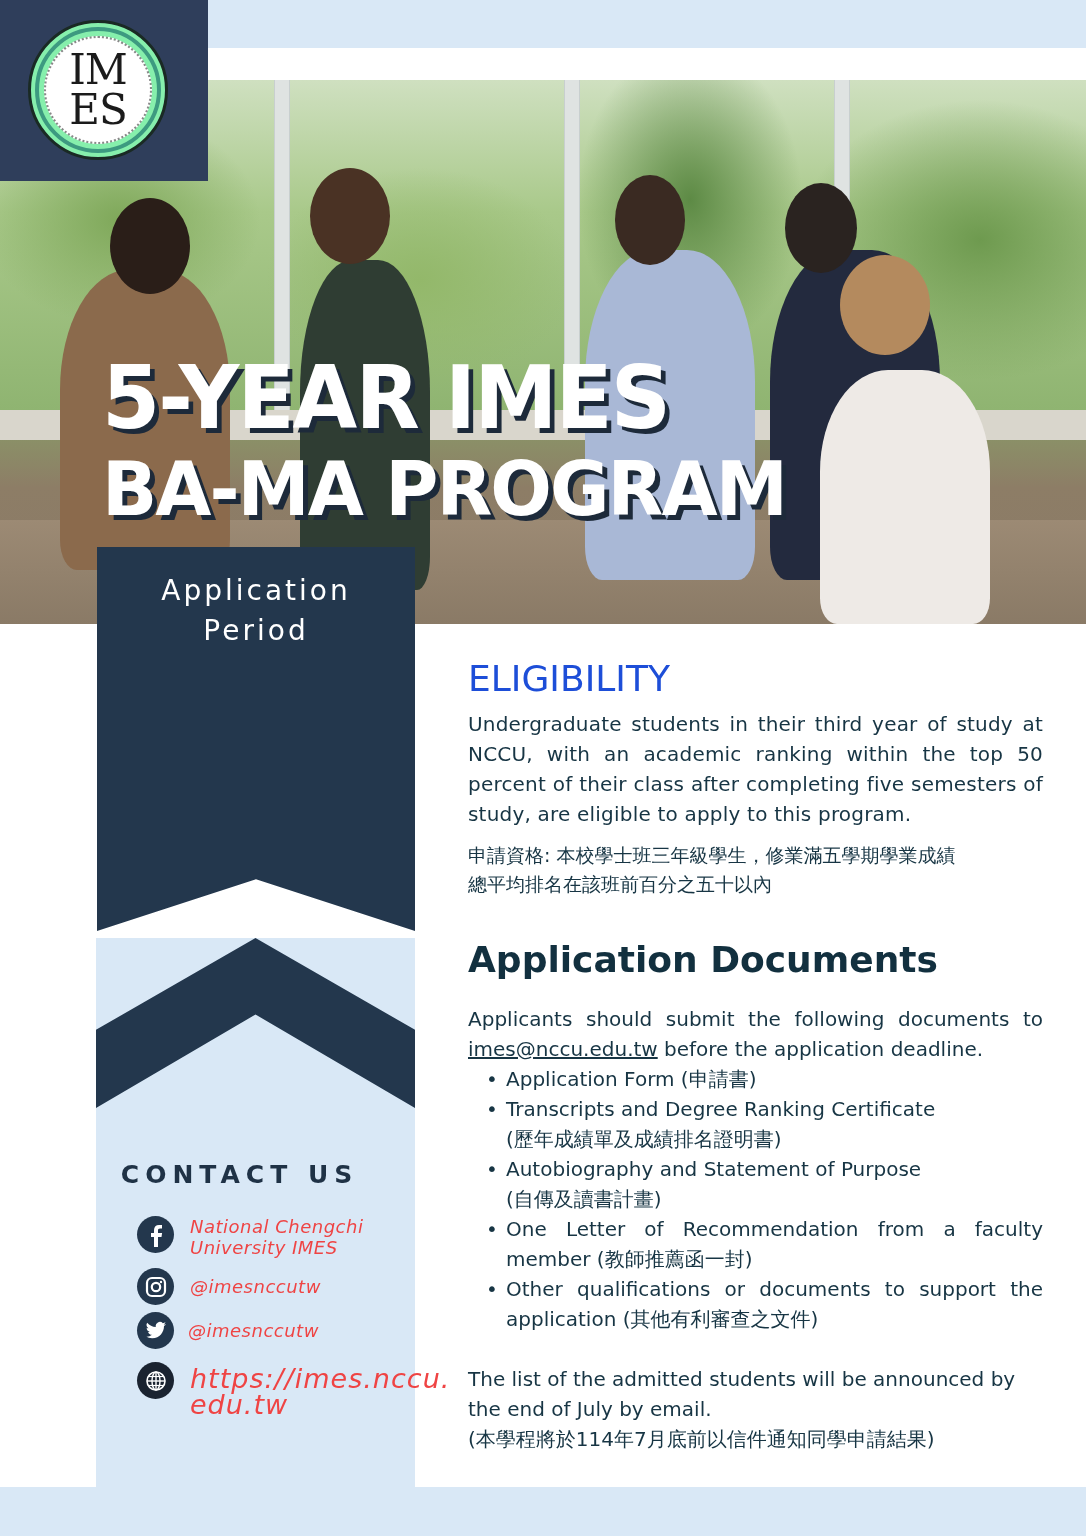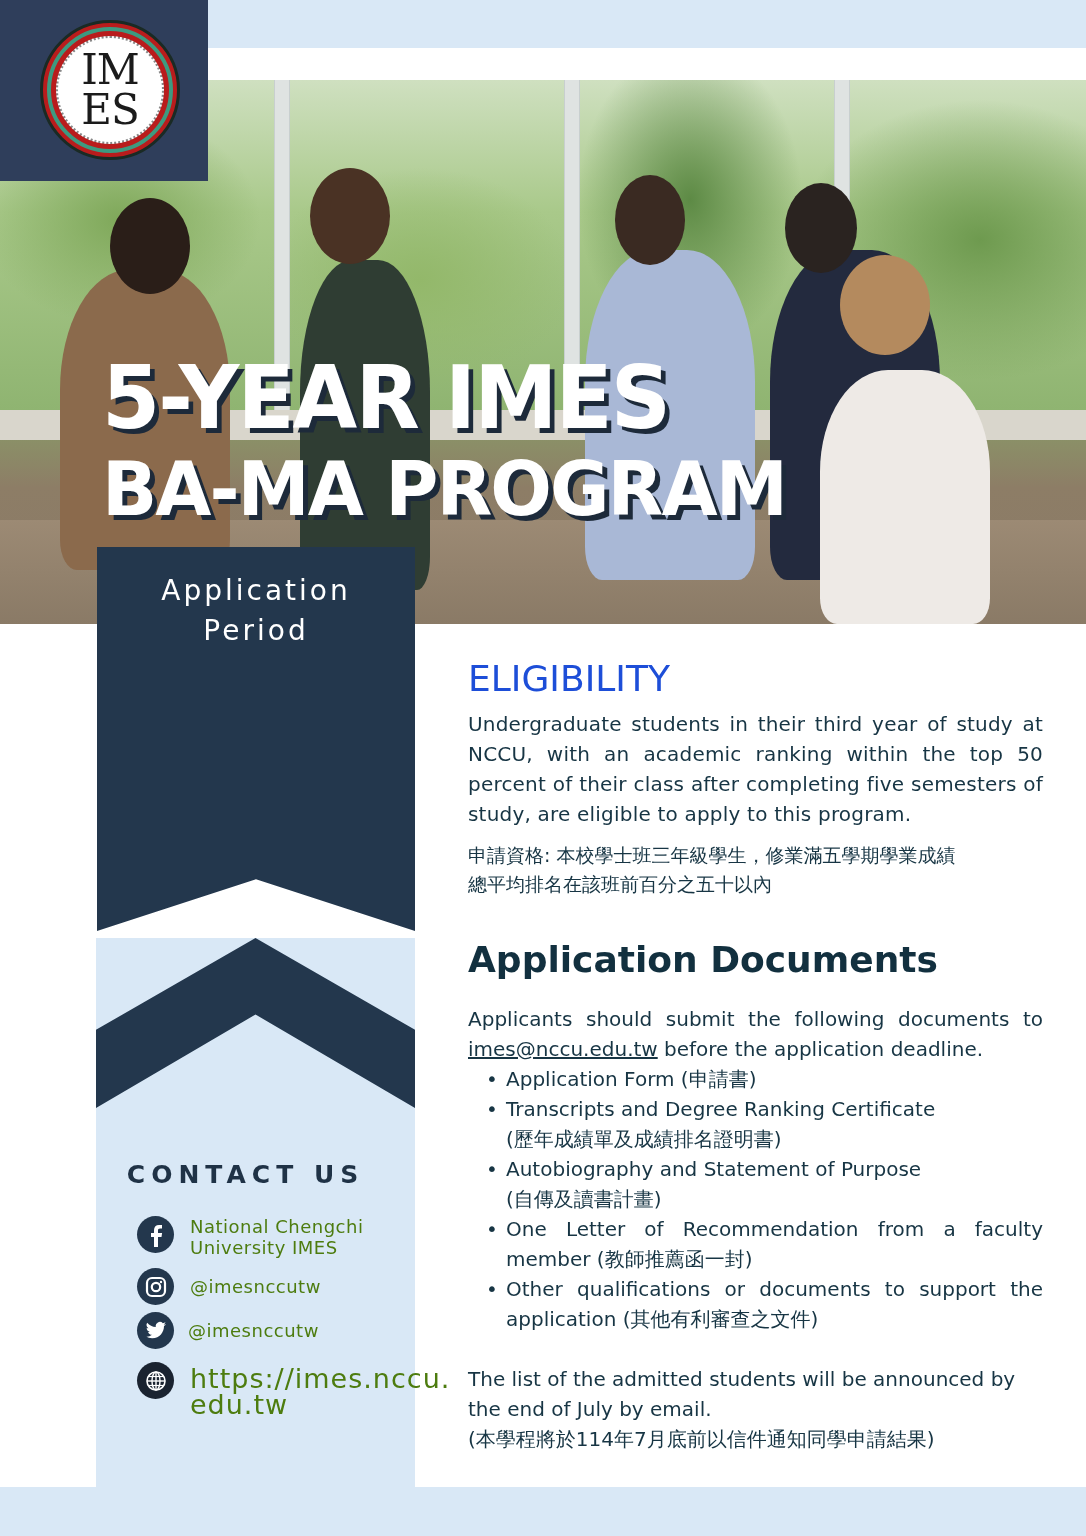--- a/index.html
+++ b/index.html
@@ -19,22 +19,22 @@
       radial-gradient(ellipse 160px 220px at 690px 120px, #5d8a45 0%, rgba(93,138,69,0) 70%),
       radial-gradient(ellipse 220px 160px at 420px 200px, #93b86a 0%, rgba(147,184,106,0) 70%),
       linear-gradient(180deg, #cfe0c0 0%, #a9c98a 40%, #8fb471 100%); }
   .photo .mullion { position: absolute; top: 0; width: 14px; height: 330px; background: #dfe3e2; box-shadow: 0 0 0 1px #c8cfcf; }
   .photo .sill { position: absolute; left: 0; top: 330px; width: 100%; height: 30px; background: #d9d6cc; }
   .photo .bench { position: absolute; left: 0; top: 440px; width: 100%; height: 104px; background: linear-gradient(180deg,#9c8a74,#8a7a66); }
   .person { position: absolute; border-radius: 40% 40% 10% 10%; }
   .head { position: absolute; border-radius: 50%; }
 
   .logo-box { position: absolute; left: 0; top: 0; width: 208px; height: 181px; background: #2f3e5b; }
-  .logo-ring { position: absolute; left: 40px; top: 20px; width: 140px; height: 140px; border-radius: 50%;
-    background: #b91c1c; border: 3px solid #1a2a24; }
+  .logo-ring { position: absolute; left: 28px; top: 20px; width: 140px; height: 140px; border-radius: 50%;
+    background: #86efac; border: 3px solid #1a2a24; }
   .logo-ring .green { position: absolute; left: 4px; top: 4px; right: 4px; bottom: 4px; border-radius: 50%; border: 4px solid #3d9a80; }
   .logo-ring .inner { position: absolute; left: 13px; top: 13px; right: 13px; bottom: 13px; border-radius: 50%; background: #ffffff;
     border: 2px dotted #888; display: flex; flex-direction: column; align-items: center; justify-content: center; }
   .logo-ring .inner span { font-family: "DejaVu Serif", serif; font-size: 42px; line-height: 40px; color: #1b1b1b; letter-spacing: -1px; }
 
   .hero-title { position: absolute; left: 102px; top: 350px; width: 760px; }
   .hero-title div { font-family: "DejaVu Sans", sans-serif; font-weight: bold; color: #ffffff; letter-spacing: -2px;
     text-shadow: 5px 5px 0 #1d2a3a; white-space: nowrap; }
   .hero-title .l1 { font-size: 88px; line-height: 96px; transform: scaleX(0.95); transform-origin: left; }
   .hero-title .l2 { font-size: 74px; line-height: 86px; transform: scaleX(0.98); transform-origin: left; }
@@ -46,26 +46,26 @@
     font-size: 28px; line-height: 40px; letter-spacing: 3px; }
   .ribbon .dates { position: absolute; left: 72px; top: 130px; color: #ffffff; font-weight: bold; font-size: 42px;
     line-height: 60px; letter-spacing: 8px; font-family: "DejaVu Sans Mono", monospace; }
   .ribbon .dates div:nth-child(1) { padding-left: 4px; }
   .ribbon .dates div:nth-child(3) { padding-left: 12px; }
 
   .contact-panel { position: absolute; left: 96px; top: 938px; width: 319px; height: 549px; background: #d9e8f6; }
   .chevron { position: absolute; left: 96px; top: 938px; width: 319px; height: 170px; background: #23374d;
     clip-path: polygon(50% 0, 100% 54%, 100% 100%, 50% 45%, 0 100%, 0 54%); }
 
-  .contact-title { position: absolute; left: 86px; top: 1160px; width: 319px; text-align: center; font-weight: bold;
+  .contact-title { position: absolute; left: 80px; top: 1160px; width: 319px; text-align: center; font-weight: bold;
     font-size: 25px; letter-spacing: 6px; color: #1f3246; }
   .contact-item { position: absolute; left: 137px; display: flex; align-items: flex-start; }
   .contact-item .ic { width: 37px; height: 37px; border-radius: 50%; background: #23374d; display: flex; align-items: center;
     justify-content: center; flex-shrink: 0; }
-  .contact-item .txt { margin-left: 16px; font-size: 18px; line-height: 21px; color: #4d7c0f; letter-spacing: 0.5px; }
+  .contact-item .txt { margin-left: 16px; font-size: 18px; line-height: 21px; color: #ef4444; letter-spacing: 0.5px; font-style: italic; }
   .contact-item.web .txt { font-size: 27px; line-height: 26px; letter-spacing: 1px; }
 
   
   .content { position: absolute; left: 468px; top: 655px; width: 575px; color: #173544; }
   .h-elig { font-size: 36px; font-weight: normal; letter-spacing: 0; color: #1d4ed8; line-height: 48px; }
   .para { font-size: 20px; line-height: 30px; text-align: justify; margin-top: 6px; letter-spacing: 0.2px; }
   .para-zh { font-size: 19px; line-height: 29px; margin-top: 12px; }
   .h-docs { font-size: 36px; font-weight: bold; color: #12303f; line-height: 46px; margin-top: 38px; }
   .doc-intro { font-size: 20px; line-height: 30px; margin-top: 21px; text-align: justify; }
   .doc-intro a { color: #173544; text-decoration: underline; }

